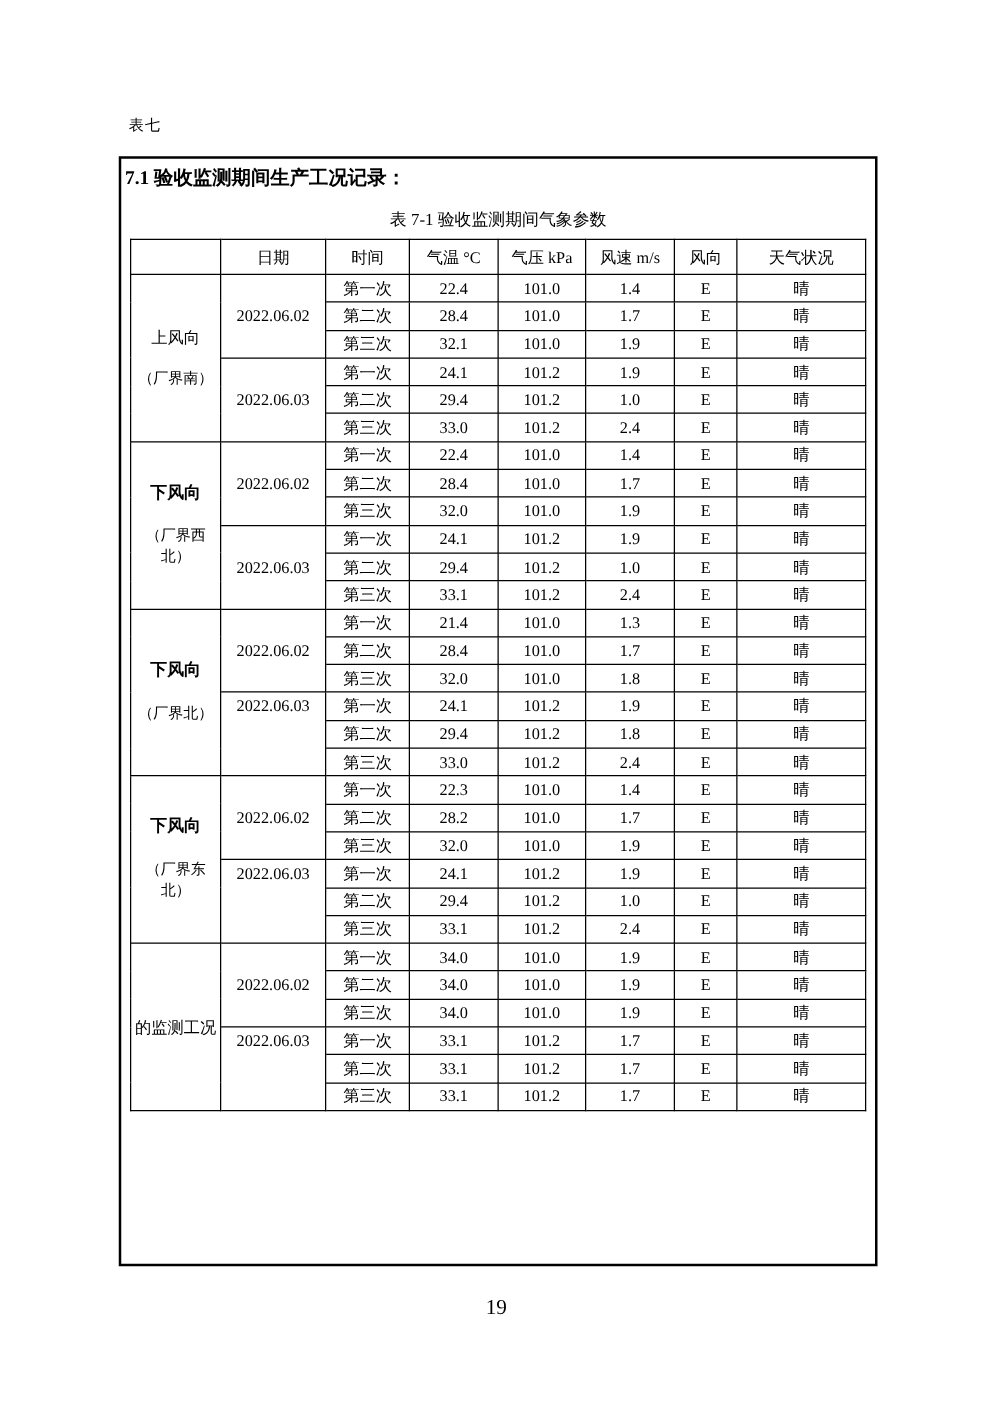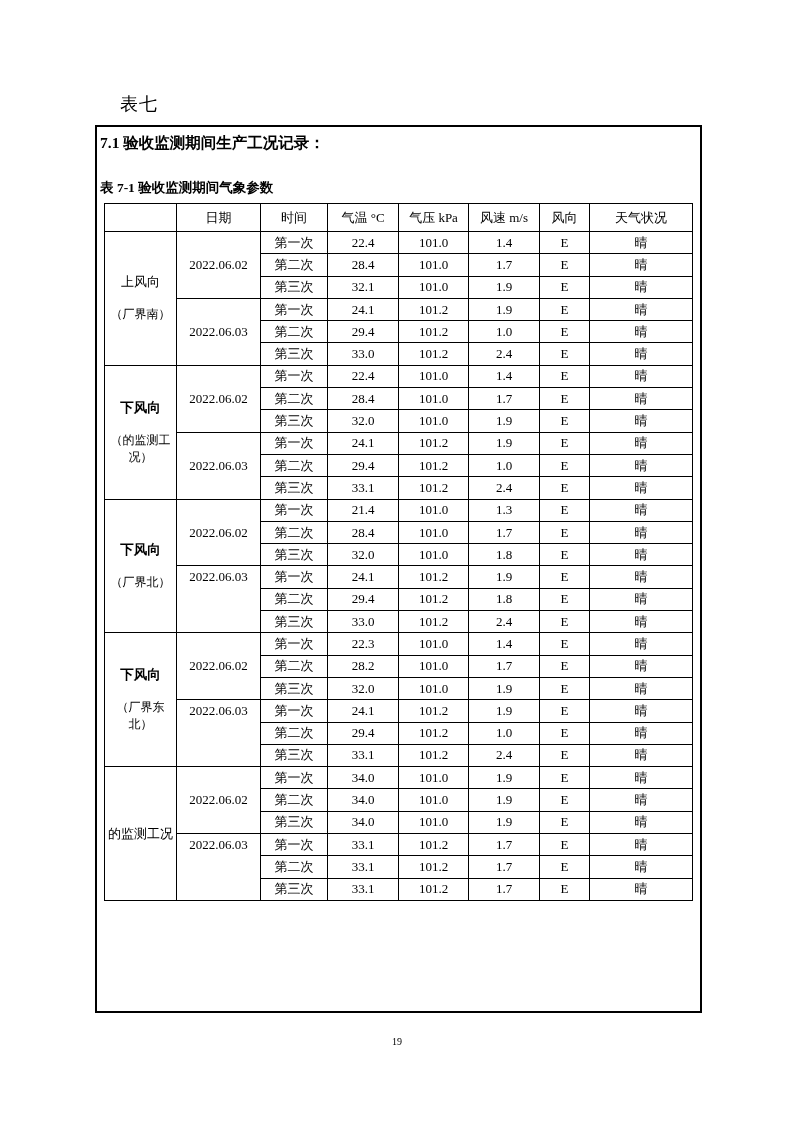--- a/index.html
+++ b/index.html
@@ -6,22 +6,22 @@
   html, body {
     width: 794px; height: 1123px;
     background: #ffffff;
     overflow: hidden;
     font-family: "Liberation Serif", "DejaVu Serif", serif;
     color: #000000;
     position: relative;
   }
   .doc-tag {
     position: absolute;
-    left: 120px; top: 92px;
-    font-size: 18px;
+    left: 103px; top: 92px;
+    font-size: 12px;
     letter-spacing: 1px;
   }
   .outer-box {
     position: absolute;
     left: 95px; top: 125px;
     width: 607px; height: 888px;
     border: 2px solid #000000;
     padding: 4px 3px 0 3px;
   }
   .section-title {
@@ -30,22 +30,23 @@
     line-height: 24px;
   }
   .body-paragraph {
     margin-top: 6px;
     font-size: 15.5px;
     line-height: 30px;
     text-align: justify;
     text-indent: 2em;
   }
   .table-caption {
-    margin-top: 22px;
-    font-weight: bold;
+    margin-top: 10px;
+    text-align: center;
+    font-weight: normal;
     font-size: 13.5px;
     line-height: 22px;
   }
   table.met-table {
     margin: 4px auto 0 auto;
     width: 588px;
     border-collapse: collapse;
     table-layout: fixed;
     border: 1.5px solid #000000;
   }
@@ -56,33 +57,33 @@
     font-size: 13px;
     font-weight: normal;
     padding: 0;
     overflow: hidden;
   }
   table.met-table th { height: 28px; }
   table.met-table td { height: 22.3px; }
   td.loc-cell { line-height: 17px; }
   .loc-main { display: block; }
   .loc-main.bold {
-    font-family: Liberation Serif, serif;
+    font-family: Liberation Mono, monospace;
     font-weight: bold;
     font-size: 13.5px;
   }
   .loc-sub { display: block; font-size: 12px; margin-top: 16px; }
   td.date-cell { font-size: 13px; }
   td.date-cell.vtop { vertical-align: top; padding-top: 3px; }
   .page-number {
     position: absolute;
     left: 0; top: 1036px;
     width: 100%;
     text-align: center;
-    font-size: 10px;
+    font-size: 17px;
   }
 </style>
 </head>
 <body>
 
 <div class="doc-tag">表七</div>
 
 <div class="outer-box">
   <div class="section-title">7.1 验收监测期间生产工况记录：</div>
   <div class="table-caption">表 7-1 验收监测期间气象参数</div>
@@ -161,21 +162,21 @@
           <td>第三次</td>
           <td>33.0</td>
           <td>101.2</td>
           <td>2.4</td>
           <td>E</td>
           <td>晴</td>
         </tr>
         <tr>
           <td rowspan="6" class="loc-cell">
             <span class="loc-main bold">下风向</span>
-            <span class="loc-sub">（的监测工况）</span>
+            <span class="loc-sub">（厂界西北）</span>
           </td>
           <td rowspan="3" class="date-cell">2022.06.02</td>
           <td>第一次</td>
           <td>22.4</td>
           <td>101.0</td>
           <td>1.4</td>
           <td>E</td>
           <td>晴</td>
         </tr>
         <tr>

